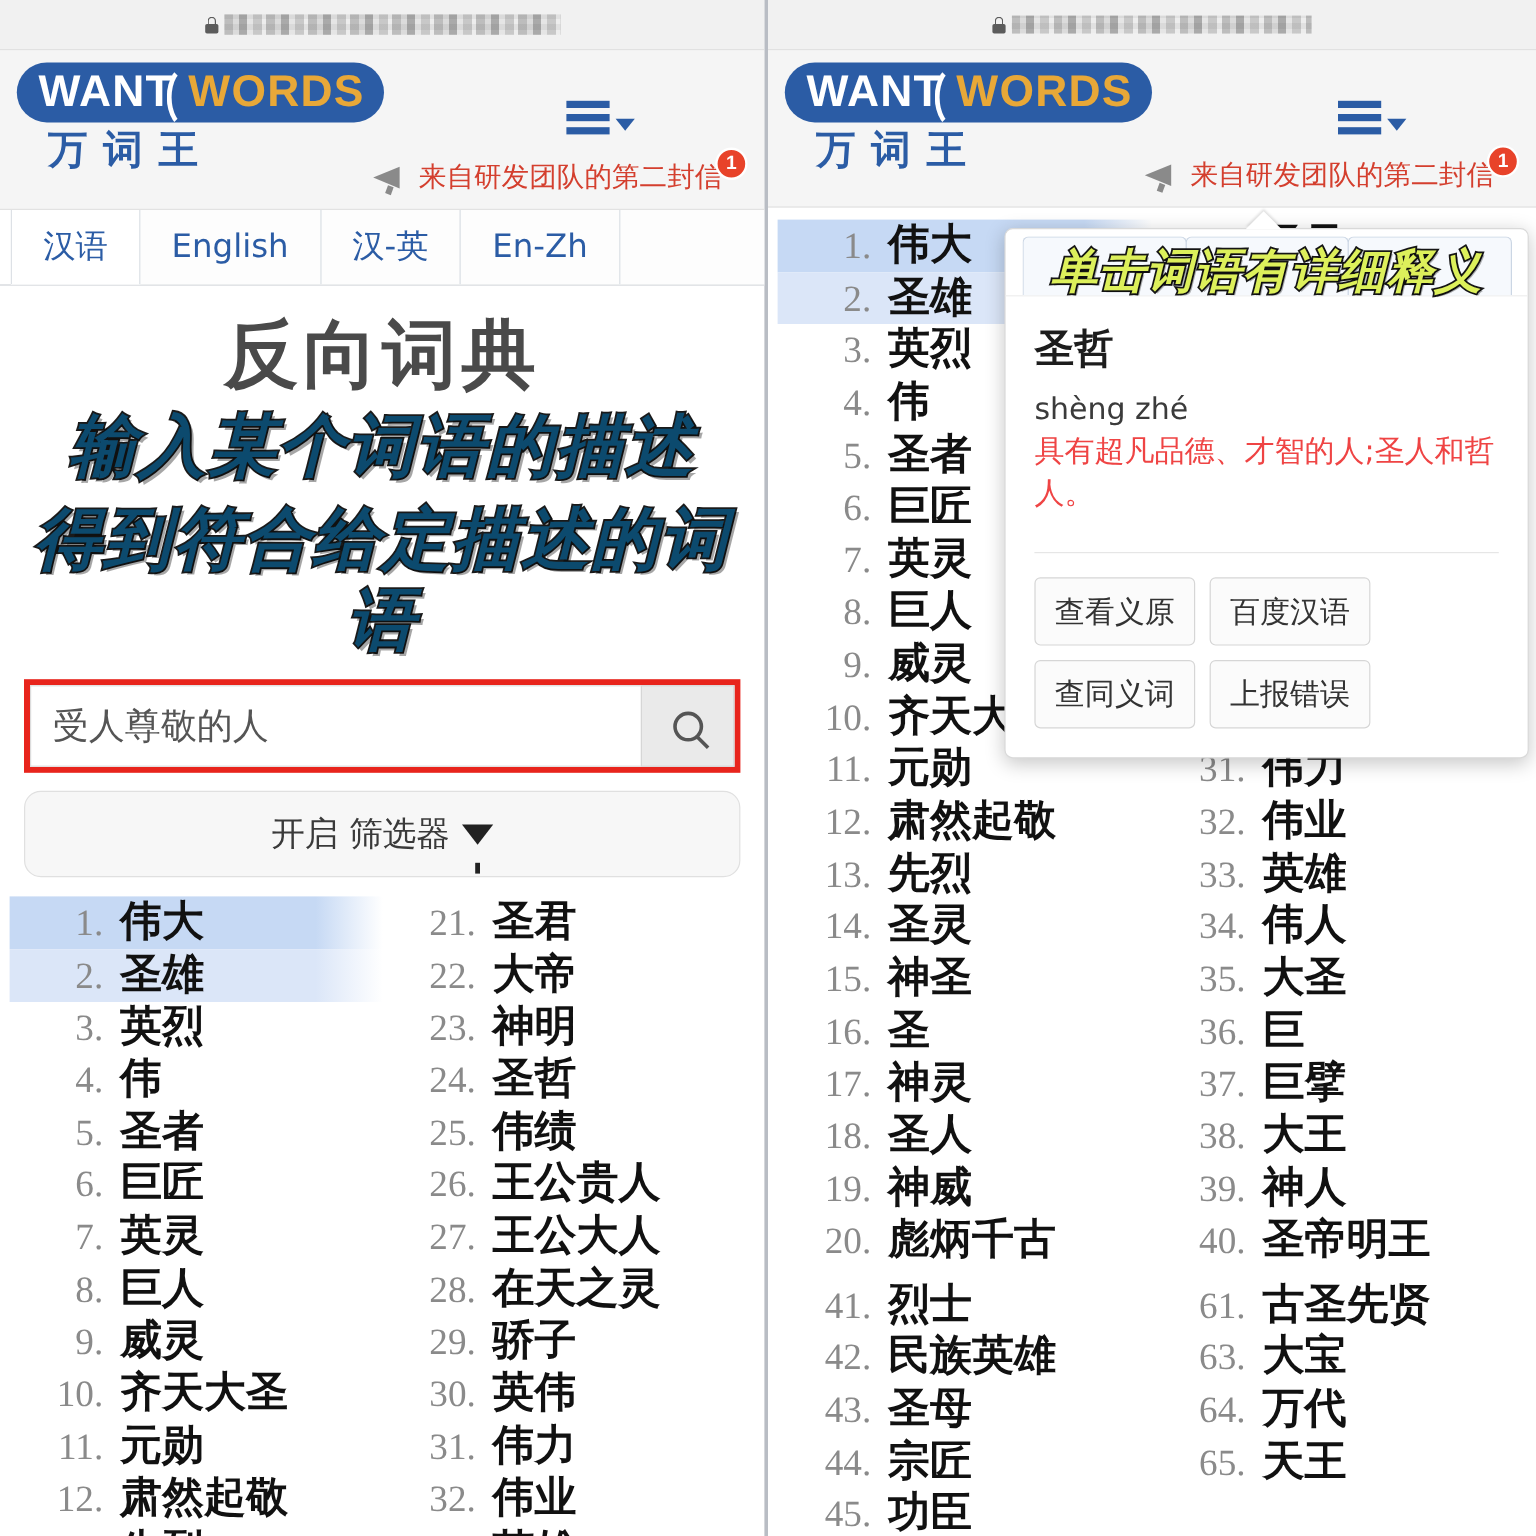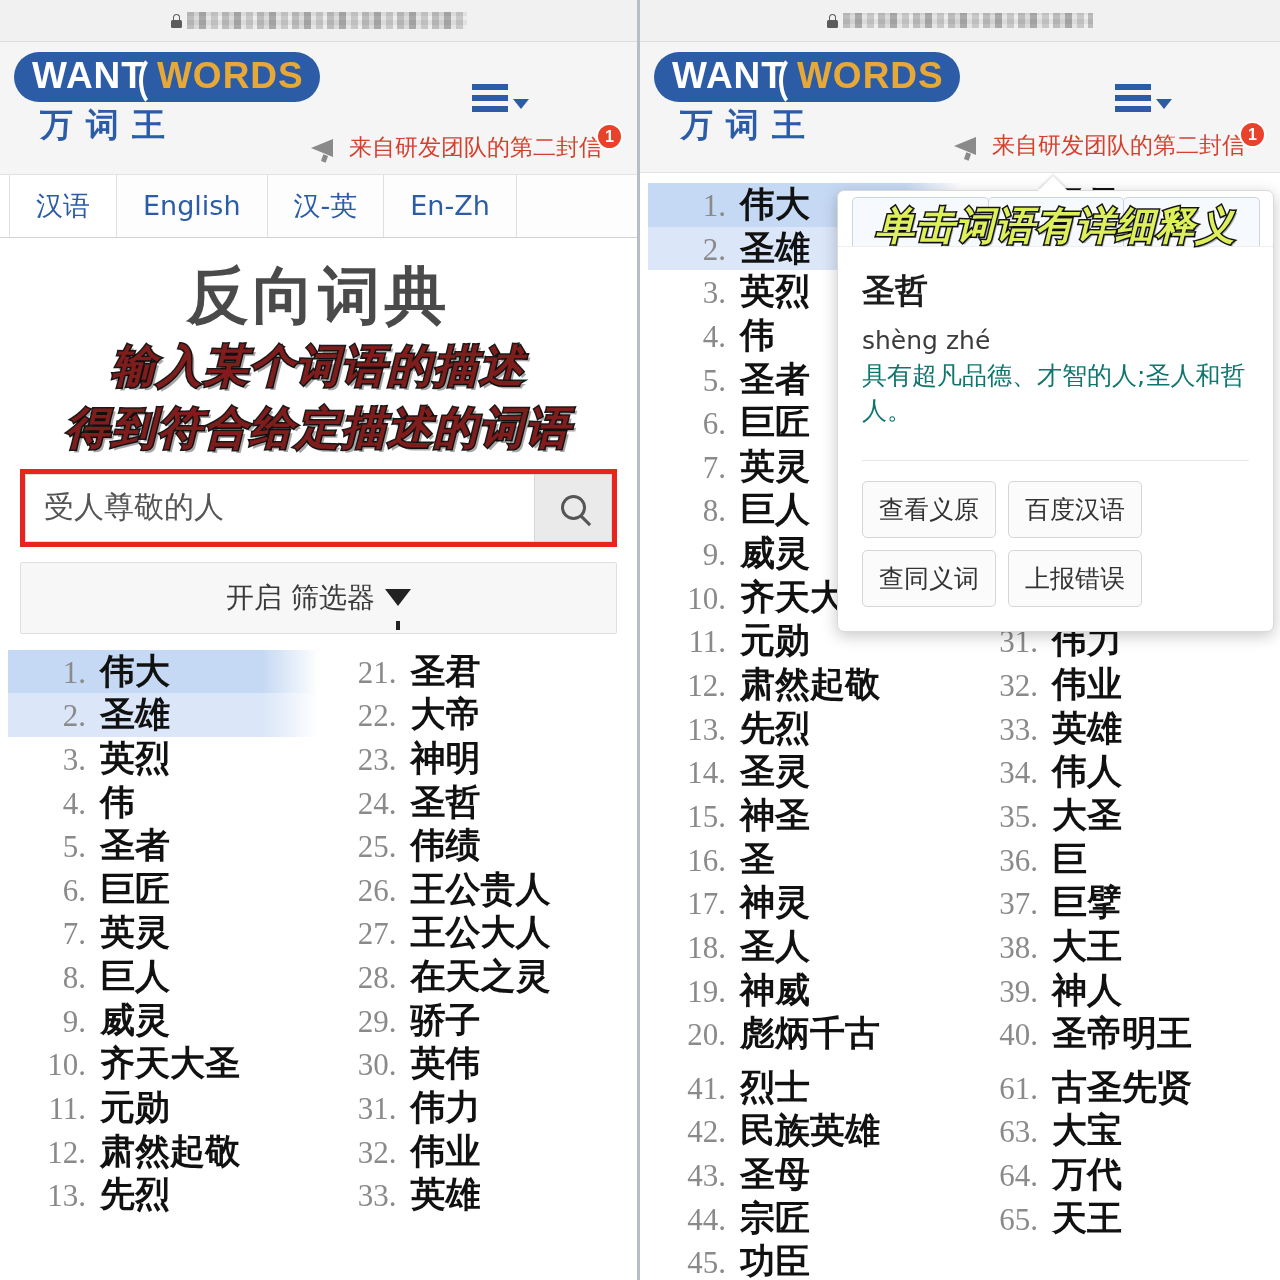--- a/index.html
+++ b/index.html
@@ -156,22 +156,22 @@
 
   
   .hero { padding: 22px 0 0 0; text-align: center; }
   .hero-title {
     font-size: 62px; font-weight: 700; color: #4a4a4a;
     letter-spacing: 4px; font-family: "DejaVu Sans", sans-serif;
     line-height: 1.15;
   }
   .hero-sub {
     margin-top: 8px;
-    font-size: 44px; font-weight: 700; line-height: 1.22;
-    color: #7f1d1d; font-style: italic;
+    font-size: 56px; font-weight: 700; line-height: 1.22;
+    color: #0c4a6e; font-style: italic;
     letter-spacing: 2px;
     font-family: "DejaVu Sans", sans-serif;
     -webkit-text-stroke: 3px #1a1a1a;
     paint-order: stroke fill;
     text-shadow: 3px 3px 0 rgba(0,0,0,.35);
   }
 
   
   .search-wrap {
     margin: 14px 20px 0 20px;
@@ -200,21 +200,21 @@
   .mag::after {
     content: ""; position: absolute; right: -9px; bottom: -5px;
     width: 13px; height: 3px; background: #555; transform: rotate(45deg);
   }
   .filter-btn {
     margin: 15px 20px 0 20px; height: 72px;
     border: 1px solid #e0e0e0; background: #f7f7f7;
     display: flex; align-items: center; justify-content: center; gap: 10px;
     font-size: 28px; color: #3a3a3a;
     font-family: "DejaVu Sans", sans-serif;
-    border-radius: 2px; cursor: pointer;
+    border-radius: 14px; cursor: pointer;
   }
   .funnel {
     width: 0; height: 0;
     border-left: 13px solid transparent; border-right: 13px solid transparent;
     border-top: 17px solid #222; position: relative;
   }
   .funnel::after {
     content: ""; position: absolute; left: -2px; top: 15px;
     width: 4px; height: 9px; background: #222;
   }
@@ -289,21 +289,21 @@
   .popup-body { padding: 22px 24px 6px 24px; }
   .popup-word {
     font-size: 33px; font-weight: 700; color: #1d1d1d;
     font-family: "DejaVu Sans", sans-serif; margin-bottom: 12px;
   }
   .popup-pinyin {
     font-size: 25px; color: #3b3b3b; margin-bottom: 4px;
     font-family: "DejaVu Sans", sans-serif;
   }
   .popup-def {
-    font-size: 25px; color: #0f766e; line-height: 1.38;
+    font-size: 25px; color: #ef4444; line-height: 1.38;
     font-family: "DejaVu Sans", sans-serif;
   }
   .popup-divider { height: 1px; background: #e6e6e6; margin: 26px 24px 0 24px; }
   .popup-actions {
     padding: 20px 24px 24px 24px;
     display: flex; flex-wrap: wrap; gap: 12px;
   }
   .pbtn {
     border: 1px solid #d6d6d6; background: #fbfbfb;
     border-radius: 5px; padding: 11px 16px;

